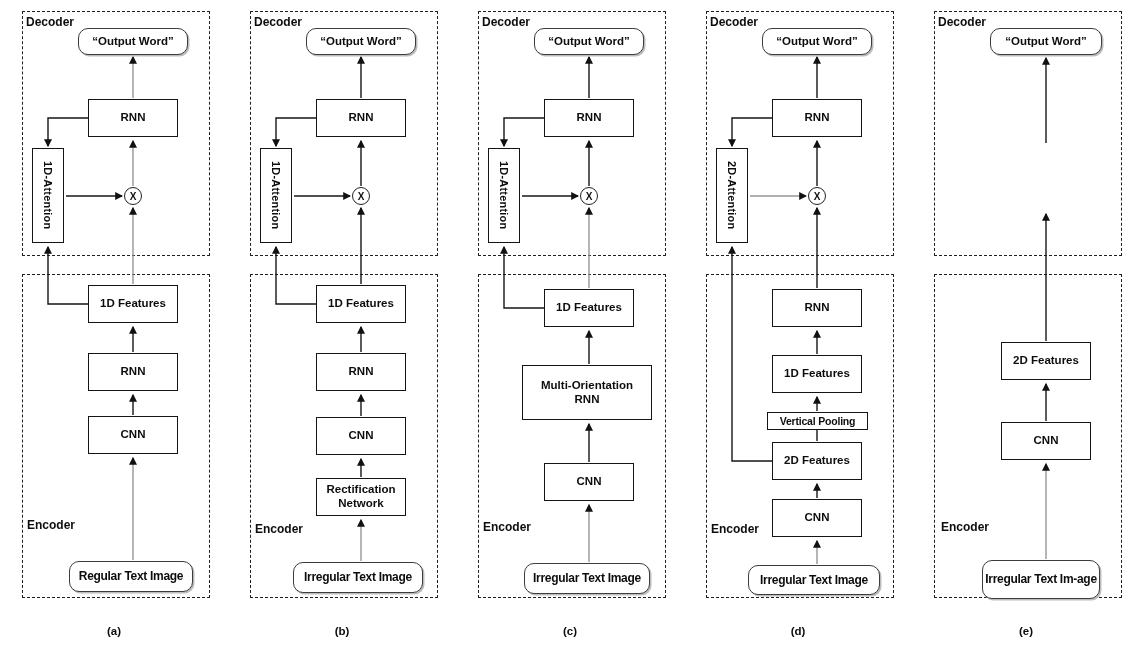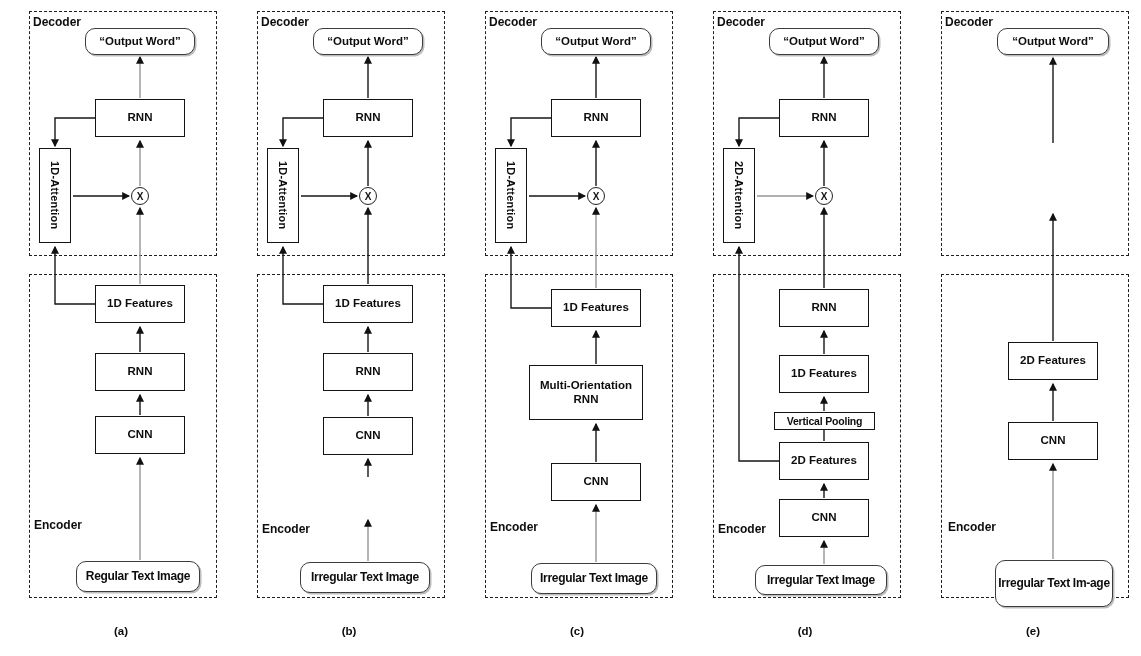--- a/index.html
+++ b/index.html
@@ -1,18 +1,18 @@
 <!DOCTYPE html>
 <html><head>
 <meta charset="utf-8">
 <style>
   html,body{margin:0;padding:0;background:#ffffff;width:1141px;height:656px;overflow:hidden;
             font-family:"Liberation Sans",sans-serif;}
   .canvas{position:relative;width:1141px;height:656px;background:#fff;}
-  .panel{position:absolute;top:0;width:228px;height:656px;margin-left:7px;}
+  .panel{position:absolute;top:0;width:228px;height:656px;}
   .dash{position:absolute;border:1.5px dashed #1f1f1f;background:transparent;box-sizing:border-box;}
   .wires{position:absolute;left:0;top:0;z-index:2;}
   .wires line,.wires polyline{fill:none;}
   .k{stroke:#161616;stroke-width:1.4;}
   .g{stroke:#969696;stroke-width:1.4;}
   .node{position:absolute;z-index:3;border:1.6px solid #141414;background:#fff;
         display:flex;align-items:center;justify-content:center;text-align:center;
         font-weight:bold;font-size:11.5px;line-height:1.18;color:#0d0d0d;
         padding:0 9px;box-sizing:border-box;}
   .rounded{border-radius:10px;border:1.5px solid #3c3c3c;box-shadow:1.5px 1.5px 0 #bdbdbd;}
@@ -91,20 +91,21 @@
     <span class="region" style="left:26px;top:15px;">Decoder</span>
     <div class="node rounded" style="left:78px;top:28px;width:110px;height:27px;">“Output Word”</div>
     <div class="node" style="left:88px;top:99px;width:90px;height:38px;">RNN</div>
     <div class="node attn" style="left:32px;top:148px;width:32px;height:95px;">
         <span class="vtext">1D-Attention</span>
       </div>
     <div class="xcircle" style="left:124px;top:187px;">X</div>
     <div class="node" style="left:88px;top:285px;width:90px;height:38px;">1D Features</div>
     <div class="node" style="left:88px;top:353px;width:90px;height:38px;">RNN</div>
     <div class="node" style="left:88px;top:417px;width:90px;height:38px;">CNN</div>
+    <div class="node" style="left:88px;top:478px;width:90px;height:38px;">Rectification Network</div>
     <div class="node rounded inputbox nowrap" style="left:65px;top:562px;width:130px;height:31px;">Irregular Text Image</div>
     <span class="region" style="left:27px;top:522px;">Encoder</span>
     <div class="caption">(b)</div>
   </div>
 
   <div class="panel" style="left:456px;">
     <div class="dash" style="left:22px;top:11px;width:188px;height:245px;"></div>
     <div class="dash" style="left:22px;top:274px;width:188px;height:324px;"></div>
     <svg class="wires" width="228" height="656">
       <defs>
@@ -123,21 +124,21 @@
       <line class="g" x1="133" y1="562" x2="133" y2="505" marker-end="url(#ah2)"></line>
     </svg>
     <span class="region" style="left:26px;top:15px;">Decoder</span>
     <div class="node rounded" style="left:78px;top:28px;width:110px;height:27px;">“Output Word”</div>
     <div class="node" style="left:88px;top:99px;width:90px;height:38px;">RNN</div>
     <div class="node attn" style="left:32px;top:148px;width:32px;height:95px;">
         <span class="vtext">1D-Attention</span>
       </div>
     <div class="xcircle" style="left:124px;top:187px;">X</div>
     <div class="node" style="left:88px;top:289px;width:90px;height:38px;">1D Features</div>
-    <div class="node" style="left:66px;top:365px;width:114px;height:55px;">Multi-Orientation RNN</div>
+    <div class="node" style="left:66px;top:365px;width:130px;height:55px;">Multi-Orientation RNN</div>
     <div class="node" style="left:88px;top:463px;width:90px;height:38px;">CNN</div>
     <div class="node rounded inputbox nowrap" style="left:68px;top:563px;width:126px;height:31px;">Irregular Text Image</div>
     <span class="region" style="left:27px;top:520px;">Encoder</span>
     <div class="caption">(c)</div>
   </div>
 
   <div class="panel" style="left:684px;">
     <div class="dash" style="left:22px;top:11px;width:188px;height:245px;"></div>
     <div class="dash" style="left:22px;top:274px;width:188px;height:324px;"></div>
     <svg class="wires" width="228" height="656">
@@ -186,18 +187,18 @@
         </defs>
       <line class="k" x1="134" y1="143" x2="134" y2="58" marker-end="url(#ah4)"></line>
       <line class="k" x1="134" y1="341" x2="134" y2="214" marker-end="url(#ah4)"></line>
       <line class="k" x1="134" y1="421" x2="134" y2="384" marker-end="url(#ah4)"></line>
       <line class="g" x1="134" y1="559" x2="134" y2="464" marker-end="url(#ah4)"></line>
     </svg>
     <span class="region" style="left:26px;top:15px;">Decoder</span>
     <div class="node rounded" style="left:78px;top:28px;width:112px;height:27px;">“Output Word”</div>
     <div class="node" style="left:89px;top:342px;width:90px;height:38px;">2D Features</div>
     <div class="node" style="left:89px;top:422px;width:90px;height:38px;">CNN</div>
-    <div class="node rounded inputbox" style="left:76px;top:560px;width:118px;height:47px;text-align:center;">Irregular Text Im-age</div>
+    <div class="node rounded inputbox" style="left:70px;top:560px;width:118px;height:39px;text-align:center;">Irregular Text Im-age</div>
     <span class="region" style="left:29px;top:520px;">Encoder</span>
     <div class="caption">(e)</div>
   </div>
 
 </div>
 
 </body></html>

